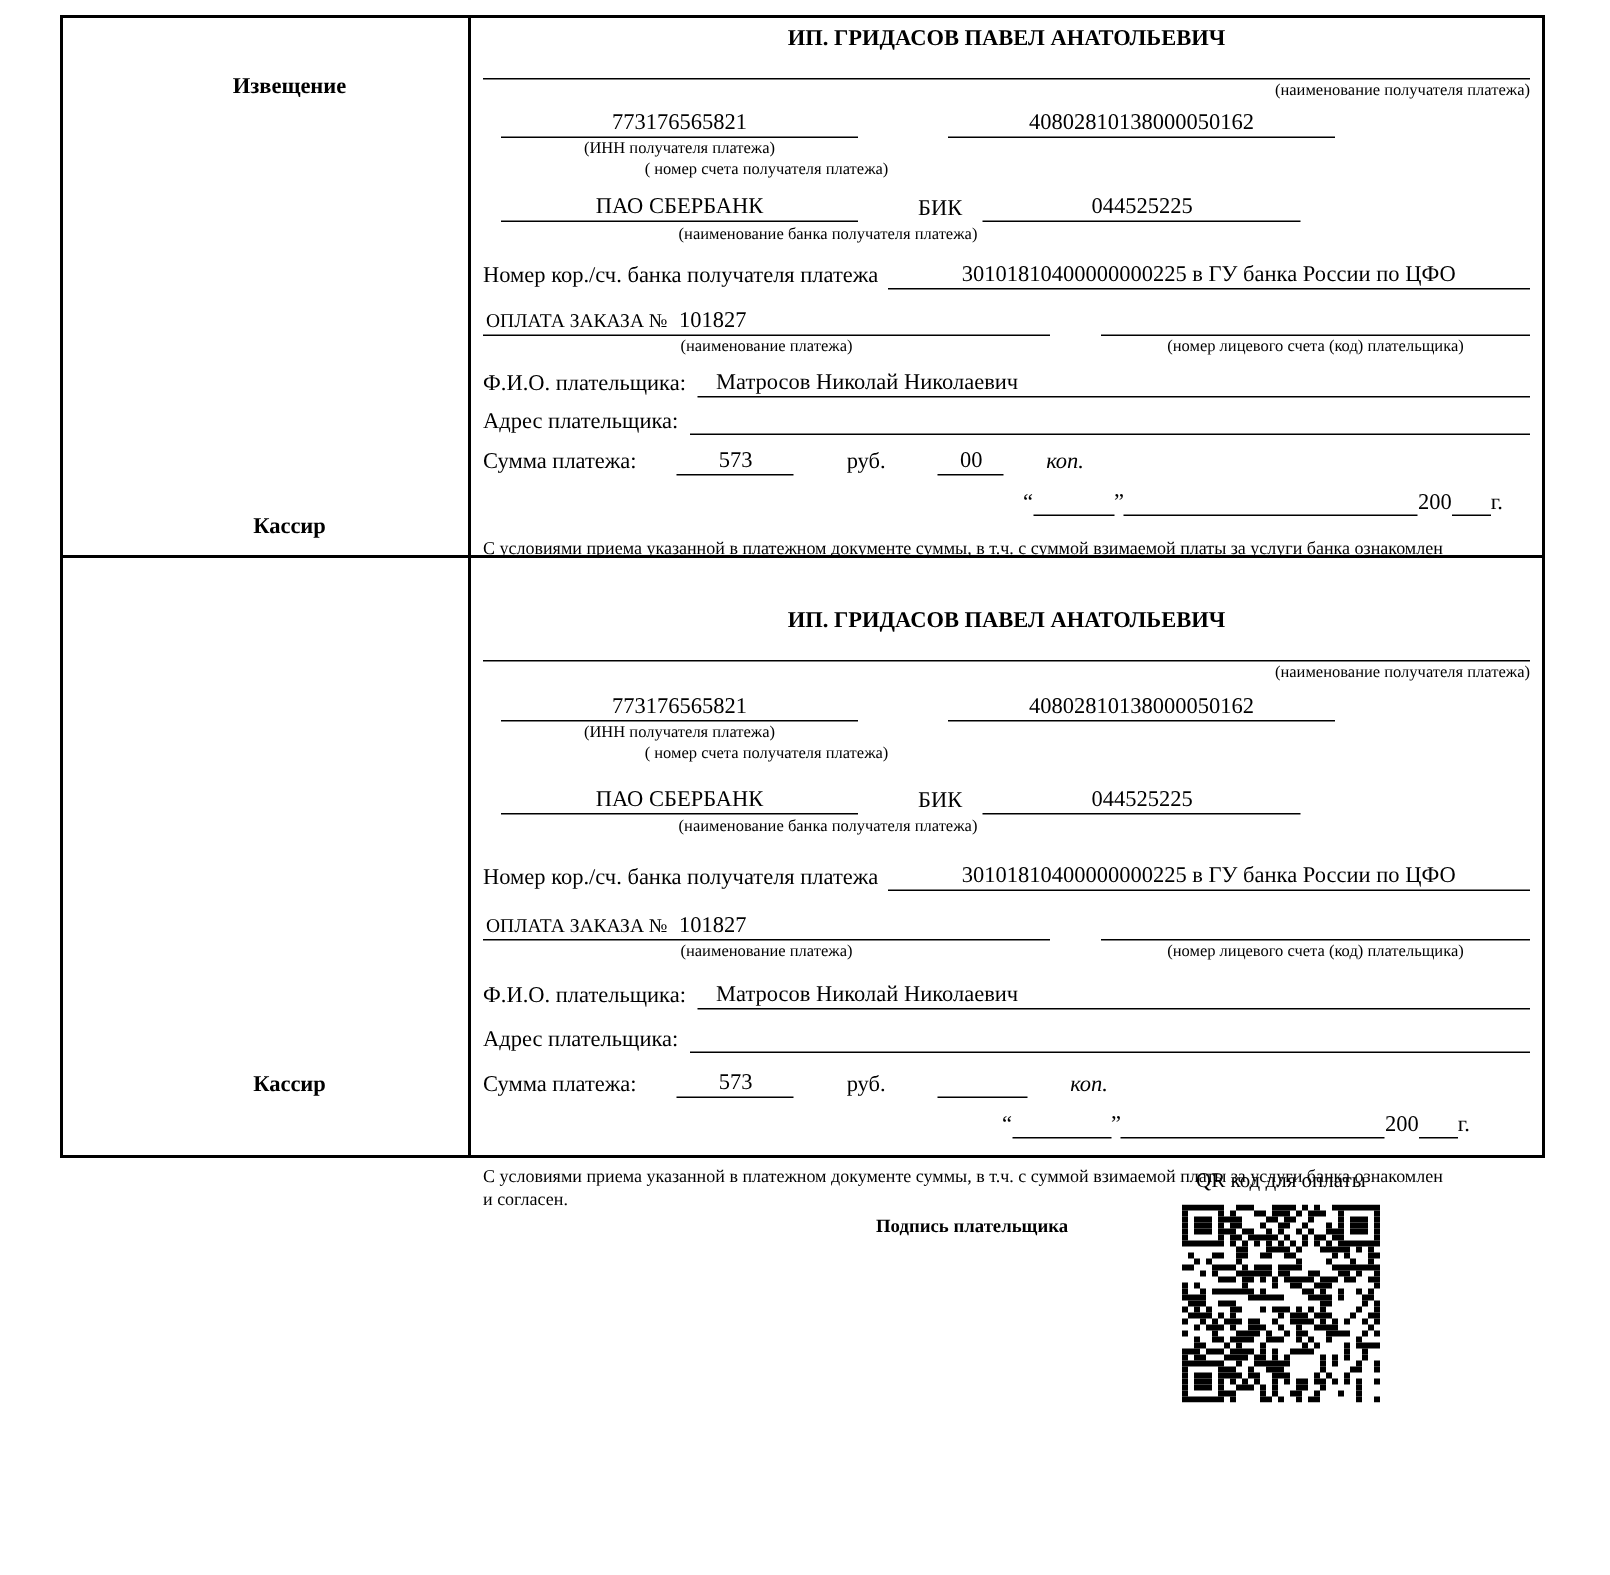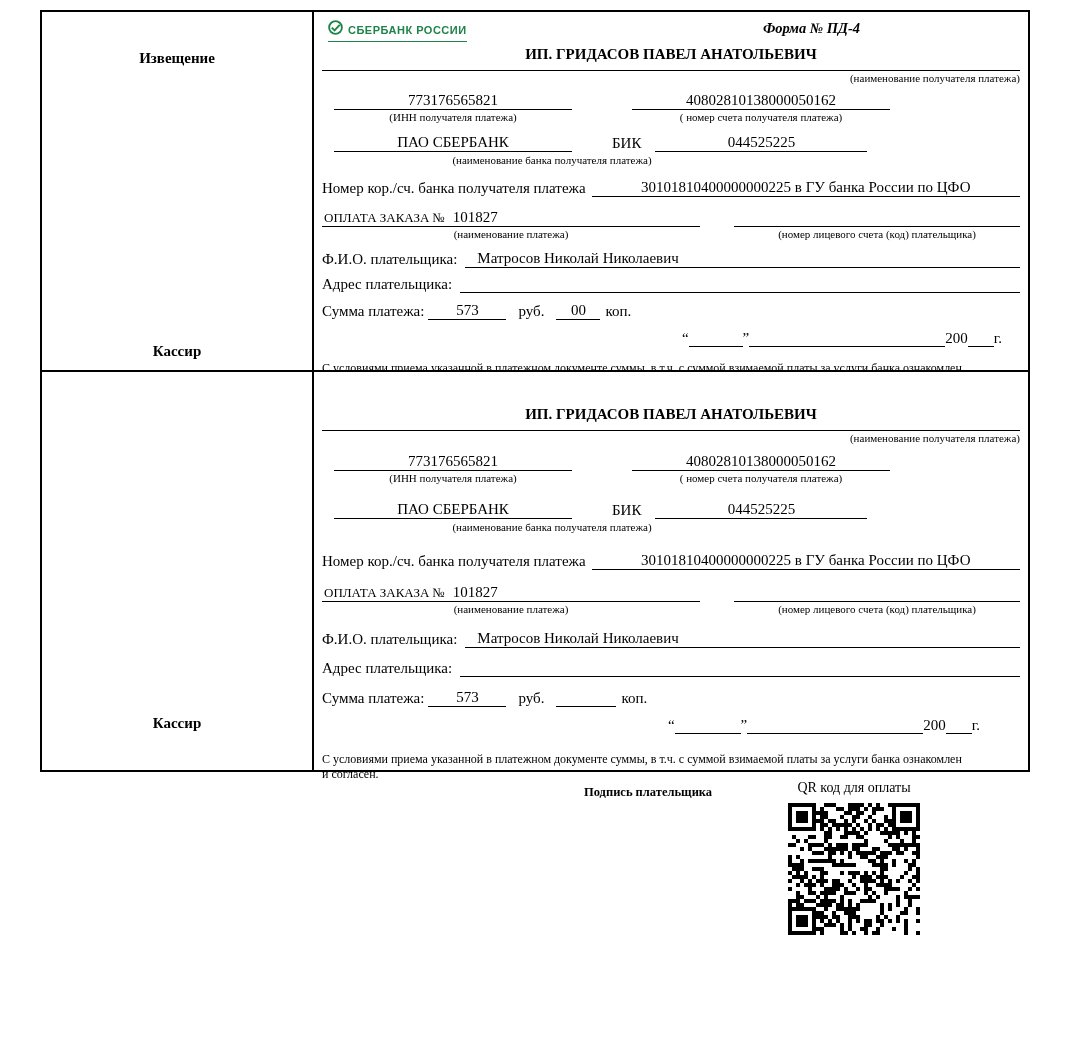--- a/index.html
+++ b/index.html
@@ -11,42 +11,42 @@
     font-family: "Liberation Serif", serif;
   }
   .box {
     position: absolute; left: 40px; width: 990px;
     border: 2px solid #000; background: #fff; display: flex;
   }
   #box-notice { top: 10px; height: 362px; }
   #box-receipt { top: 370px; height: 402px; }
 
   .left-col { width: 272px; flex-shrink: 0; border-right: 2px solid #000; position: relative; }
-  .left-label { position: absolute; left: 0; width: 100%; text-align: center; font-weight: 700; font-size: 15px; }
+  .left-label { position: absolute; left: 16px; width: 100%; text-align: center; font-weight: 700; font-size: 15px; }
   .lbl-notice { top: 38px; }
   .lbl-cashier-1 { bottom: 10px; }
   .lbl-receipt { bottom: 74px; }
   .lbl-cashier-2 { bottom: 38px; }
 
   .right-col { flex: 1; padding: 6px 8px; position: relative; }
   .roomy { padding-top: 34px; }
 
   .logo-row { display: flex; justify-content: space-between; align-items: flex-start; height: 26px; margin-top: 2px; }
   .logo { display: flex; align-items: center; gap: 5px; margin-left: 6px; border-bottom: 1px solid var(--sber-green); padding-bottom: 2px; }
   .logo-text { color: var(--sber-green); font-weight: 700; font-size: 11px; letter-spacing: .5px; font-family: "Liberation Sans", sans-serif; }
   .form-number { font-style: italic; font-weight: 700; font-size: 14.5px; margin-right: 160px; }
 
-  .recipient { text-align: center; font-weight: 700; font-size: 15px; border-bottom: 1px solid #000; padding-bottom: 7px; }
+  .recipient { text-align: center; font-weight: 700; font-size: 15px; border-bottom: 1px solid #000; padding-bottom: 17px; }
   .caption { font-size: 11px; line-height: 14px; }
   .center { text-align: right; font-family: Liberation Serif, serif; }
 
   .f { border-bottom: 1px solid #000; font-size: 15px; line-height: 17px; }
 
   .fields-row { display: flex; margin-top: 7px; }
-  .caps-row { display: flex; }
+  .caps-row { display: flex; flex-direction: column; }
   .w1 { width: 238px; margin-left: 12px; text-align: center; }
   .w2 { width: 258px; margin-left: 60px; text-align: center; }
 
   .bank-row { display: flex; margin-top: 10px; align-items: flex-end; }
   .f-bank { width: 238px; margin-left: 12px; text-align: center; }
   .bik-label { margin-left: 40px; font-size: 15px; }
   .f-bik { width: 212px; margin-left: 14px; text-align: center; }
   .c-bankcap { width: 460px; text-align: center; margin-top: 1px; }
 
   .corr-row { display: flex; margin-top: 12px; align-items: flex-end; }
@@ -60,25 +60,25 @@
   .f-personal { flex: 1; margin-left: 34px; height: 17px; }
   .caps2-row { display: flex; }
   .c-purpose { width: 378px; text-align: center; }
   .c-personal { flex: 1; margin-left: 34px; text-align: center; }
 
   .payer-row { display: flex; margin-top: 9px; align-items: flex-end; }
   .f-payer { flex: 1; margin-left: 8px; padding-left: 12px; }
   .addr-row { display: flex; margin-top: 8px; align-items: flex-end; }
   .f-addr { flex: 1; margin-left: 8px; height: 17px; }
 
-  .sum-row { display: flex; margin-top: 9px; align-items: flex-end; font-size: 15px; }
+  .sum-row { display: flex; margin-top: 9px; align-items: flex-end; font-size: 15px; gap: 23px; }
   .f-rub { width: 78px; margin-left: 4px; text-align: center; }
   .rub-label { margin-left: 12px; }
   .f-kop { width: 44px; margin-left: 12px; text-align: center; }
-  .kop-label { margin-left: 5px; }
+  .kop-label { margin-left: 5px; font-style: italic; }
 
   .date-row { display: flex; justify-content: flex-end; align-items: flex-end; margin-top: 10px; font-size: 15px; padding-right: 18px; }
   .u { display: inline-block; border-bottom: 1px solid #000; }
   .u-day { width: 54px; height: 15px; }
   .u-month { width: 196px; height: 15px; }
   .u-year { width: 26px; height: 15px; }
 
   .agreement-row { margin-top: 14px; position: relative; }
   .agreement { font-size: 12px; line-height: 15px; width: 648px; margin: 0; }
   .signature { font-weight: 700; font-size: 12.5px; }
@@ -108,32 +108,20 @@
 
 <div class="page">
 
   <div class="box" id="box-notice">
     <div class="left-col">
       <div class="left-label lbl-notice">Извещение</div>
       <div class="left-label lbl-cashier-1">Кассир</div>
     </div>
     <div class="right-col">
 
-      <div class="logo-row">
-        <div class="logo">
-          <span>
-            <svg width="15" height="15" viewBox="0 0 16 16">
-                <circle cx="8" cy="8" r="6.8" fill="none" stroke="#1e8449" stroke-width="2"></circle>
-                <path d="M4 8.2 l3 3 l5.5 -6" stroke="#1e8449" fill="none" stroke-width="2"></path>
-              </svg>
-          </span>
-          <span class="logo-text">СБЕРБАНК РОССИИ</span>
-        </div>
-        <div class="form-number">Форма № ПД-4</div>
-      </div>
 
       <div class="recipient">ИП. ГРИДАСОВ ПАВЕЛ АНАТОЛЬЕВИЧ</div>
       <div class="caption center">(наименование получателя платежа)</div>
 
       <div class="fields-row">
         <div class="f w1">773176565821</div>
         <div class="f w2">40802810138000050162</div>
       </div>
       <div class="caps-row caption">
         <div class="w1">(ИНН получателя платежа)</div>

